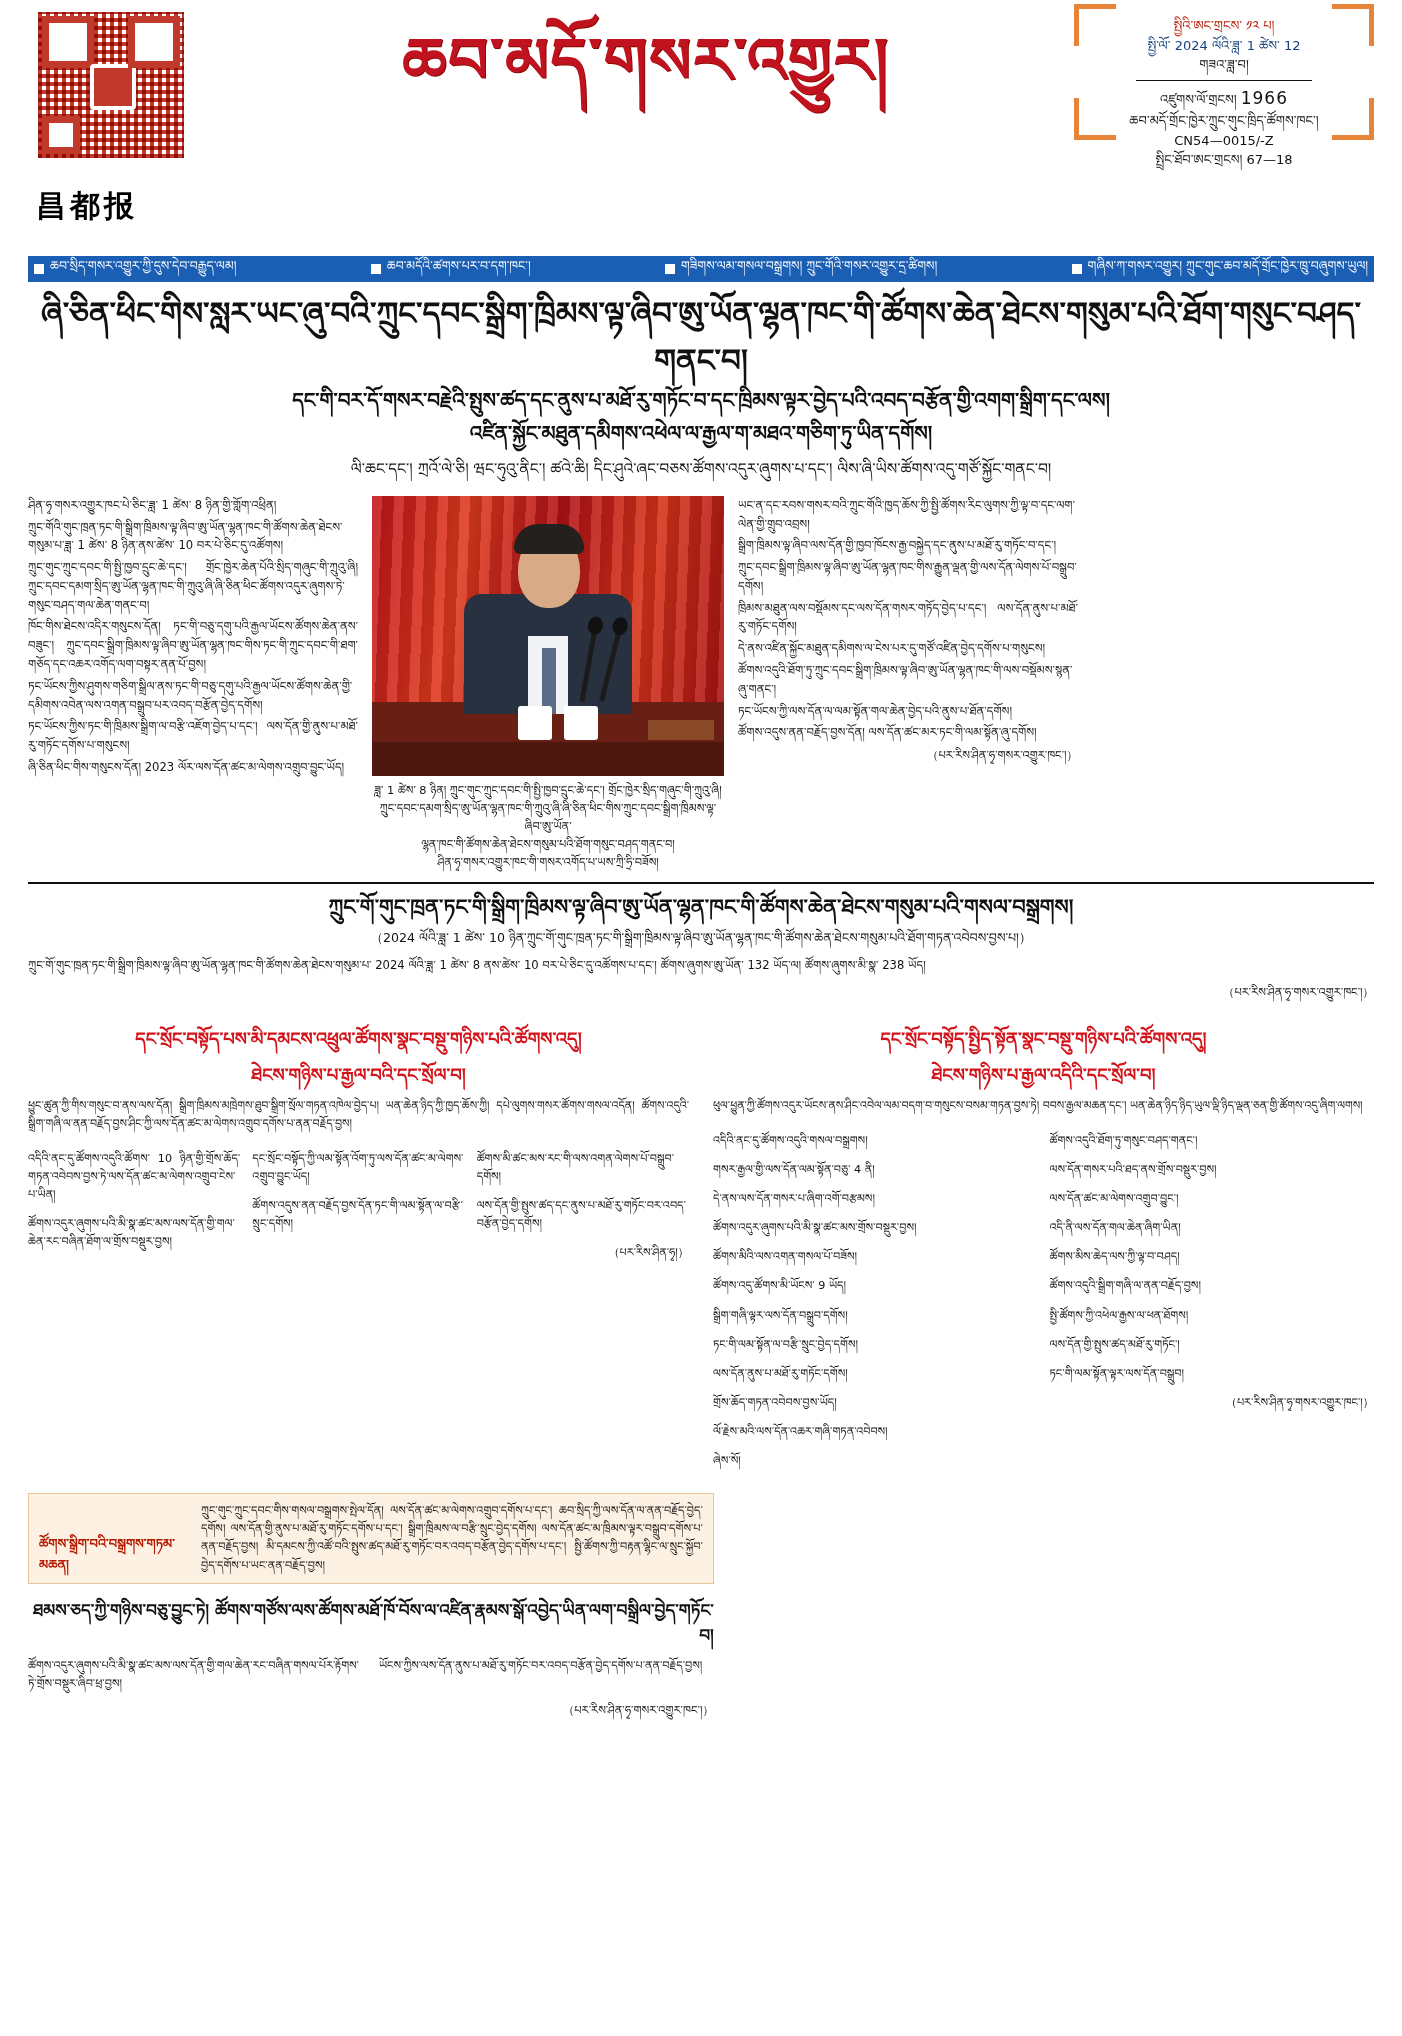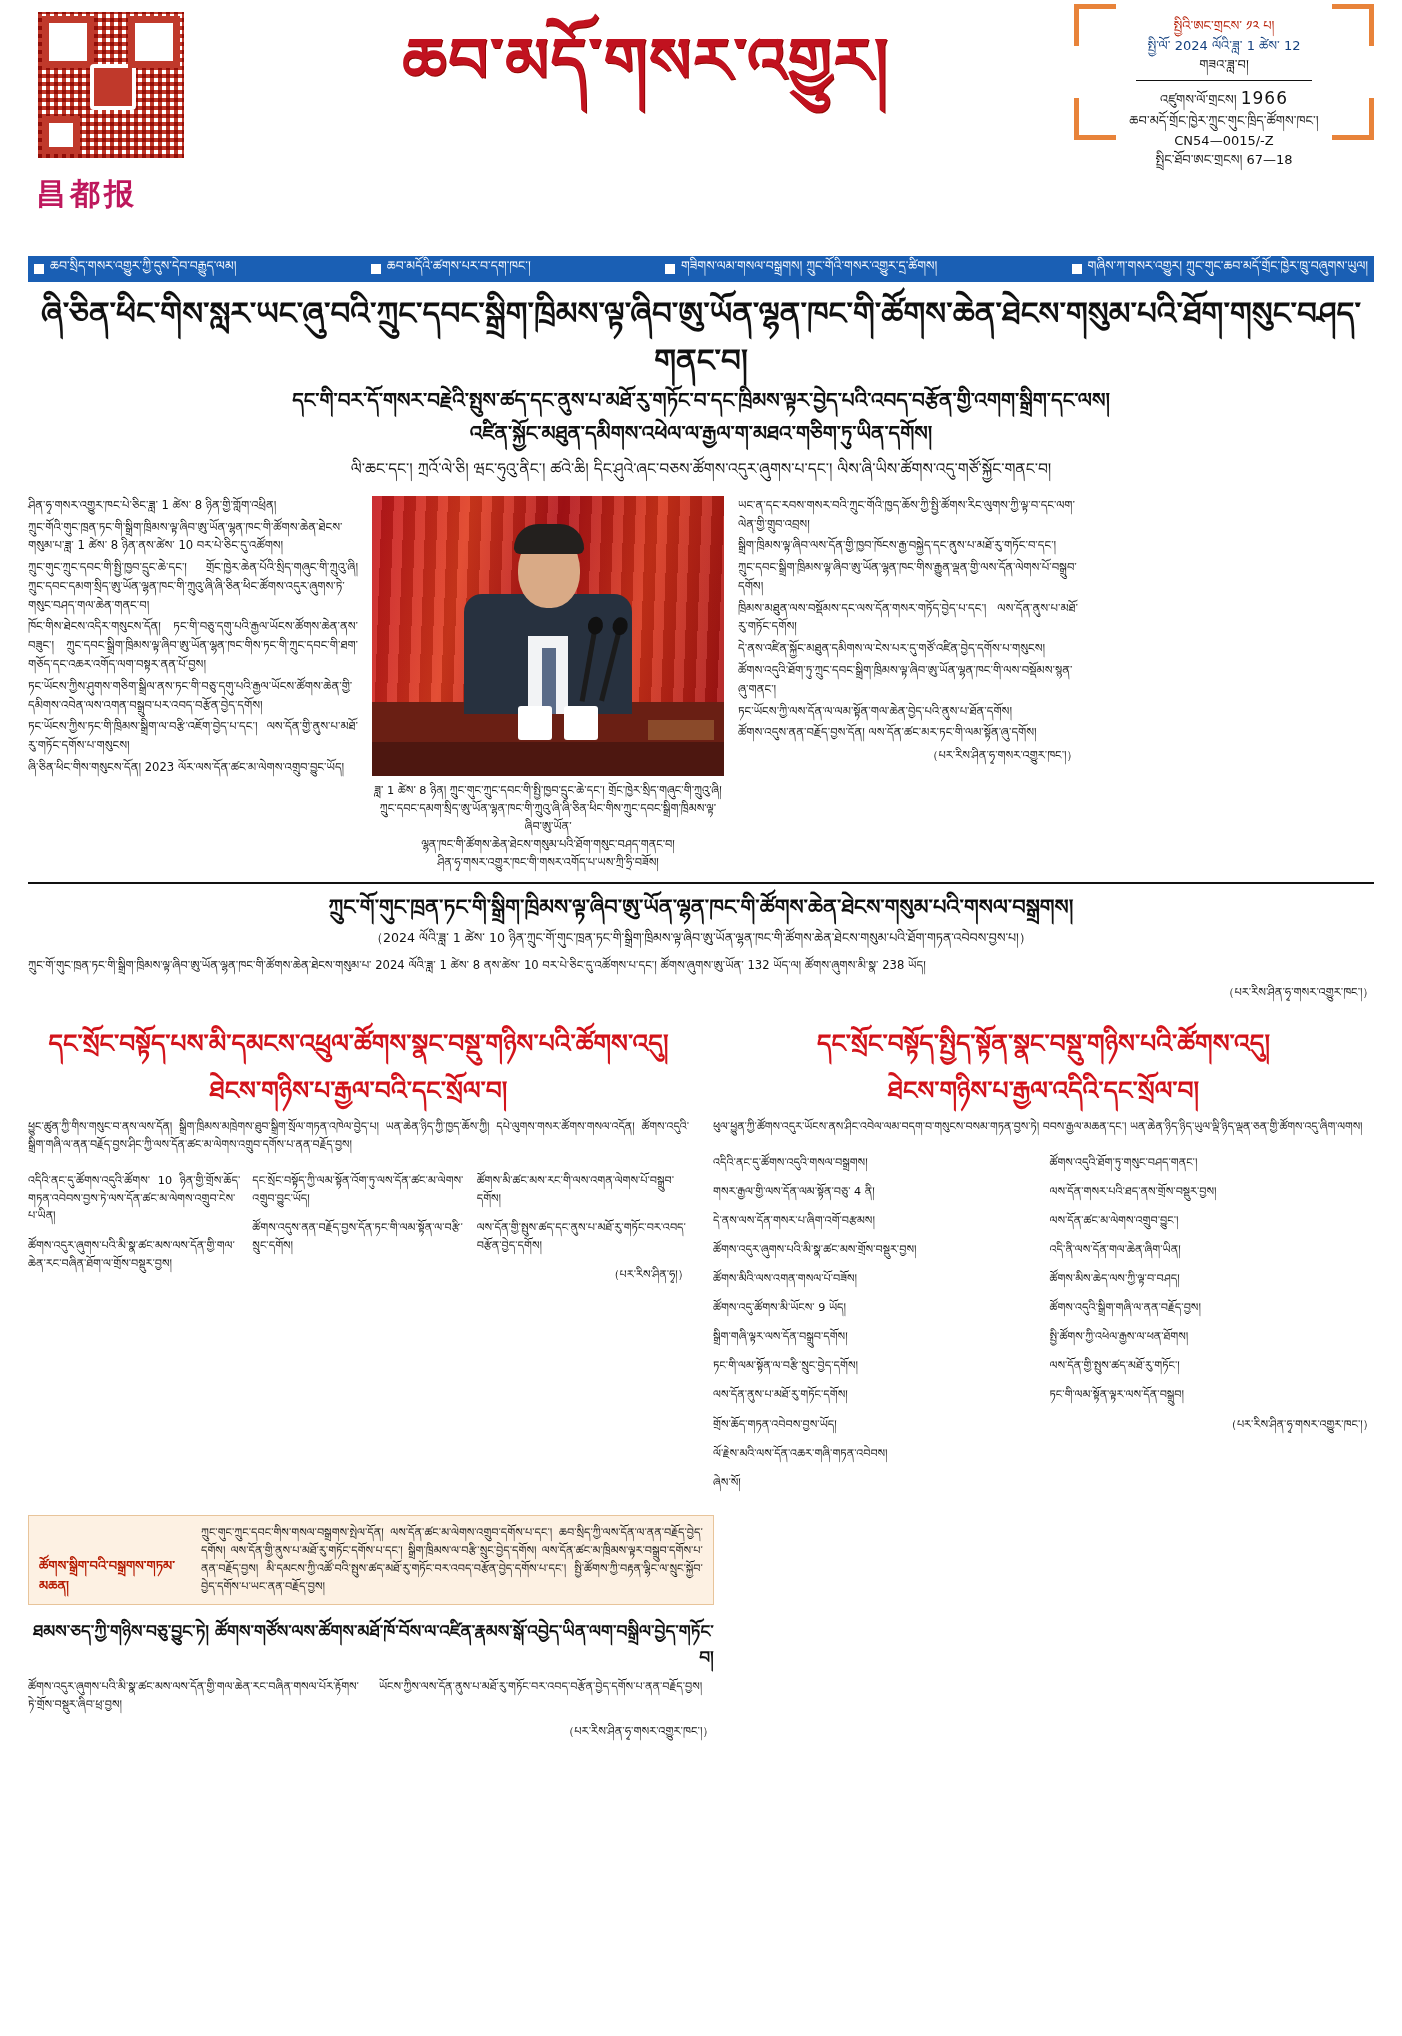--- a/index.html
+++ b/index.html
@@ -24,21 +24,21 @@
           repeating-linear-gradient(0deg,#c0392b 0 4px, #ffffff 4px 8px);
         background-blend-mode:multiply;
         position:relative; border:2px solid #fff; }
   .qr::before, .qr::after, .qr > .eye {
     content:""; position:absolute; width:38px; height:38px; border:7px solid #c0392b; background:#fff;
   }
   .qr::before { top:4px; left:4px; }
   .qr::after { top:4px; right:4px; }
   .qr > .eye { bottom:4px; left:4px; }
   .qr > .center { position:absolute; left:52px; top:52px; width:46px; height:46px; background:#c0392b; border:4px solid #fff; border-radius:4px; }
-  .qr-cn { font-family:"DejaVu Sans",sans-serif; color:#be185d; font-size:30px; font-weight:bold; letter-spacing:4px; margin:14px 0 0 8px; }
+  .qr-cn { font-family:"DejaVu Sans",sans-serif; color:#000000; font-size:30px; font-weight:bold; letter-spacing:4px; margin:26px 0 0 8px; }
 
   .title-block { flex:1; text-align:center; padding-top:28px; }
   .tib-title {
     font-size:62px; line-height:1.05; color:#c1121f; font-weight:bold;
     letter-spacing:2px; text-shadow:1px 1px 0 #8d0801;
     font-family:"DejaVu Sans","Liberation Sans",sans-serif;
   }
 
   .meta-block { width:300px; padding-top:10px; position:relative; }
   .orn { position:absolute; width:42px; height:42px; border:5px solid #e8833a; }
@@ -98,21 +98,21 @@
 
   
   .rule { border-top:2px solid #111; margin:10px 0 8px; }
   .head2 { text-align:center; font-size:21px; font-weight:bold; line-height:1.5; margin:6px 0 4px; }
   .head2-sub { text-align:center; font-size:12.6px; line-height:1.6; margin:4px 30px 8px; }
   .para-wide { font-size:11.6px; line-height:1.65; text-align:justify; margin:0 0 3px; }
 
   
   .two-up { display:flex; gap:24px; margin-top:10px; }
   .tu { flex:1; }
-  .red-head { color:#d3141b; font-weight:bold; text-align:center; font-size:25px; line-height:1.55; margin:4px 0 8px; }
+  .red-head { color:#d3141b; font-weight:bold; text-align:center; font-size:18px; line-height:1.55; margin:4px 0 8px; }
   .lead { font-size:11px; line-height:1.64; text-align:justify; margin-bottom:6px; }
   .subcols { display:flex; gap:12px; }
   .subcol { flex:1; font-size:11.2px; line-height:1.6; text-align:justify; }
 
   
   .notice { background:#fdf1e3; border:1px solid #e8c49a; padding:8px 10px; margin-top:12px; display:flex; gap:12px;align-items:flex-end; }
   .notice-title { color:#b51a00; font-weight:bold; font-size:13px; width:150px; flex:none; line-height:1.55; }
   .notice-body { font-size:11.2px; line-height:1.62; text-align:justify; }
 
   .bottom-head { text-align:right; font-size:17px; font-weight:bold; line-height:1.5; margin:14px 0 8px; }

